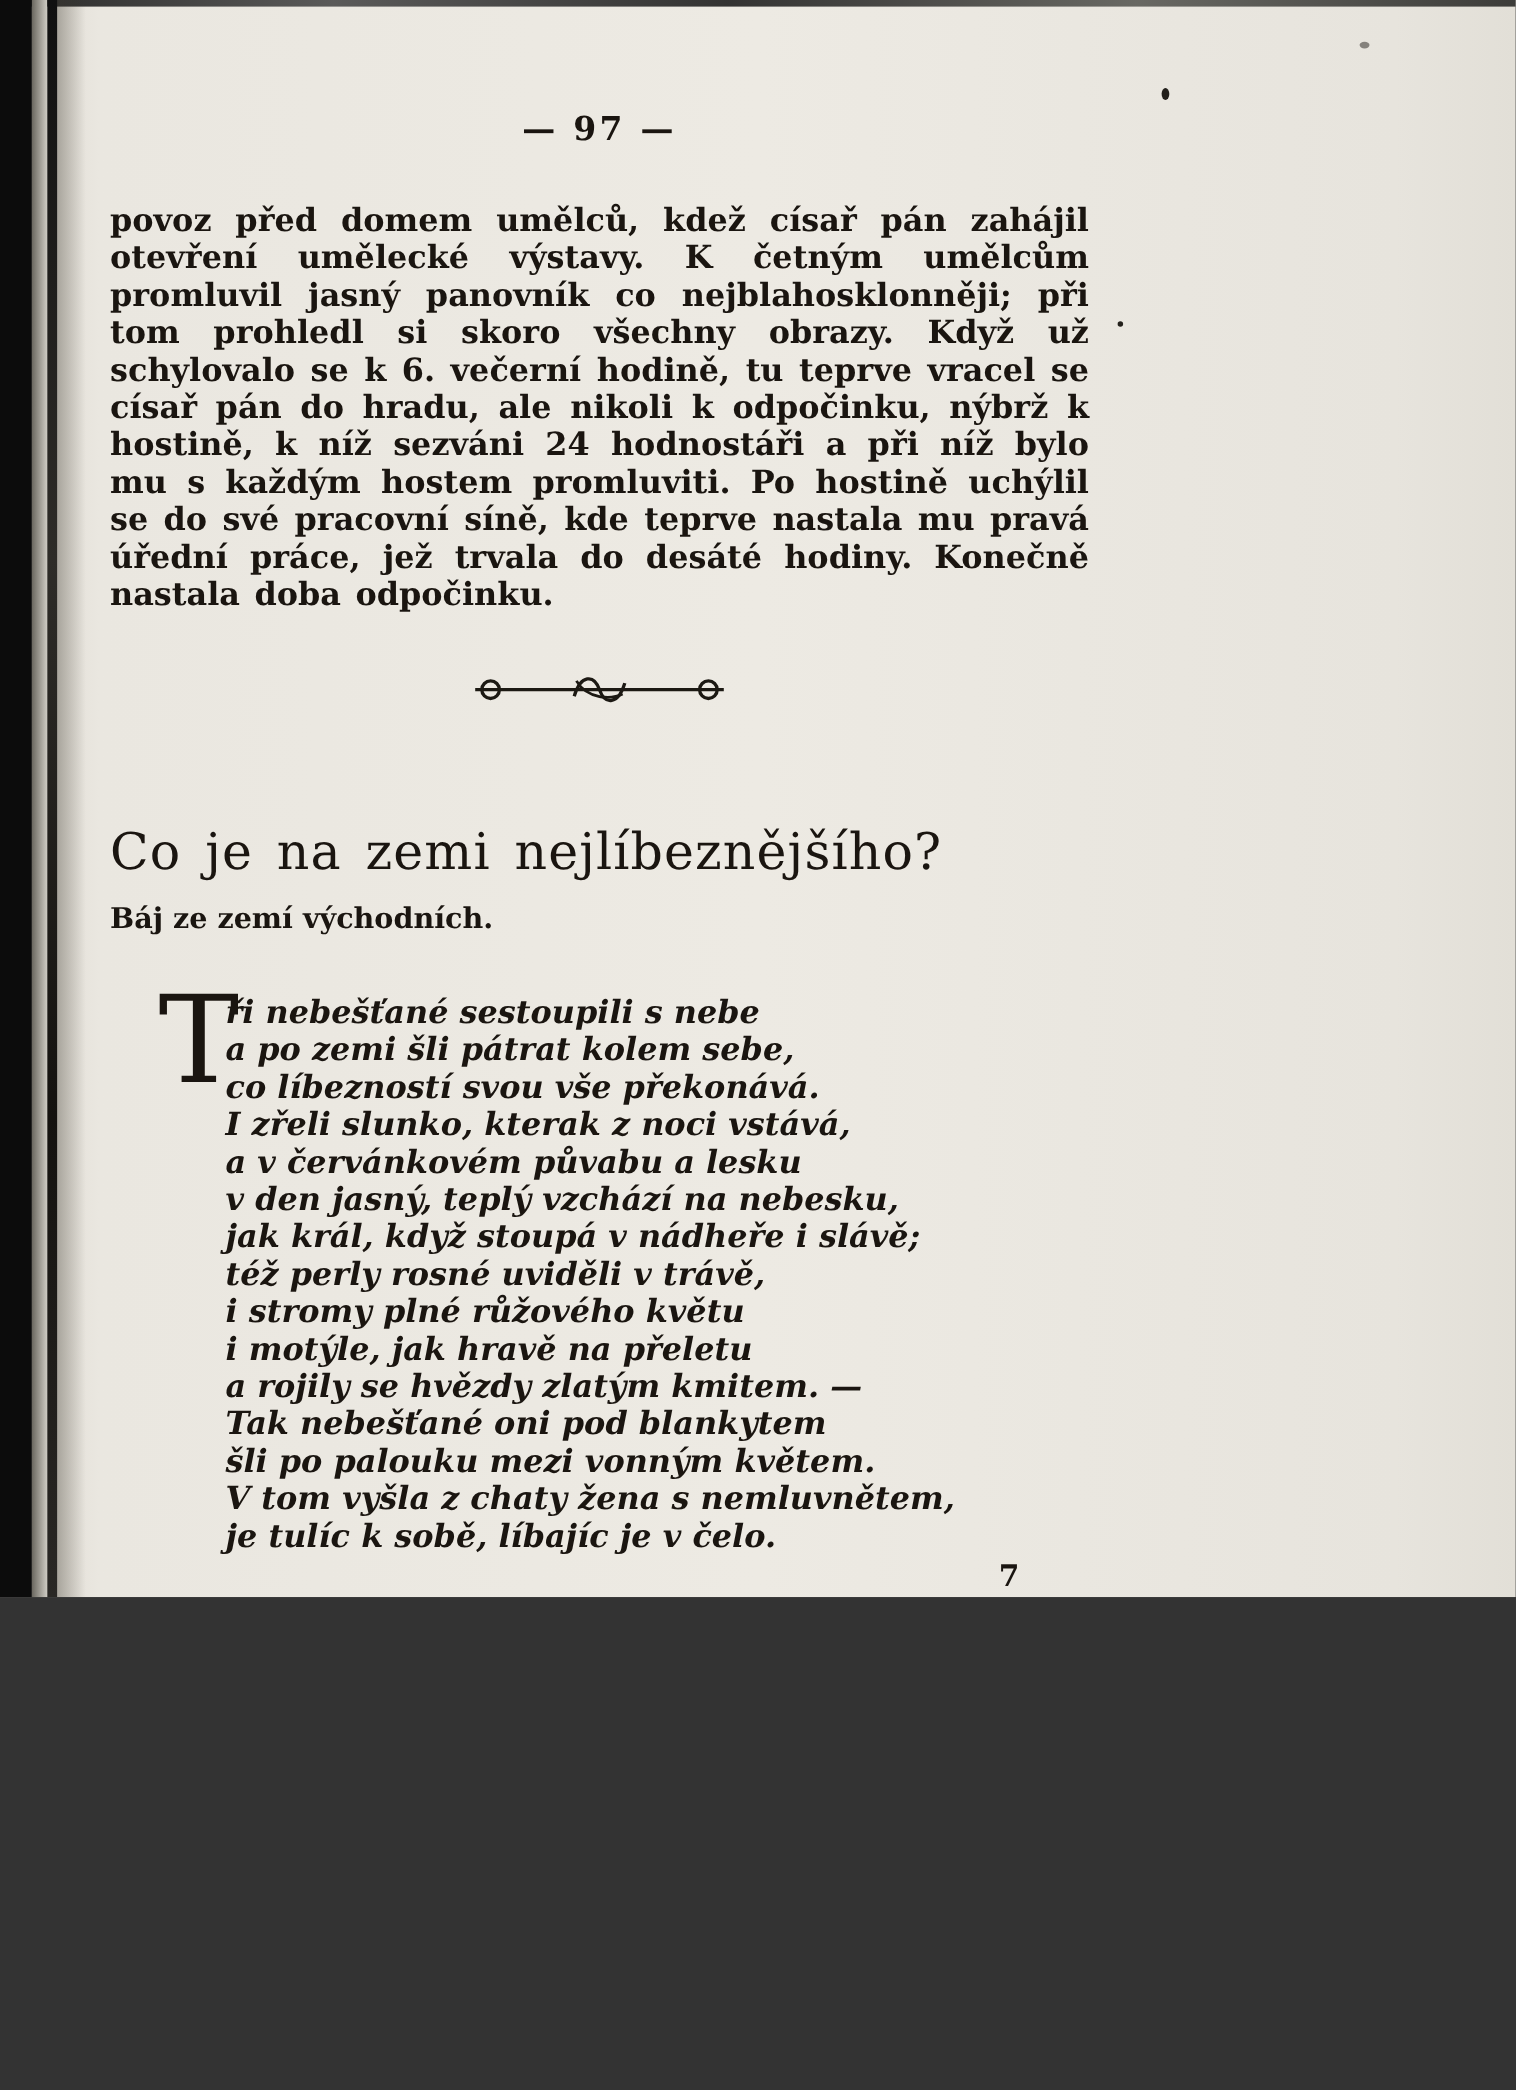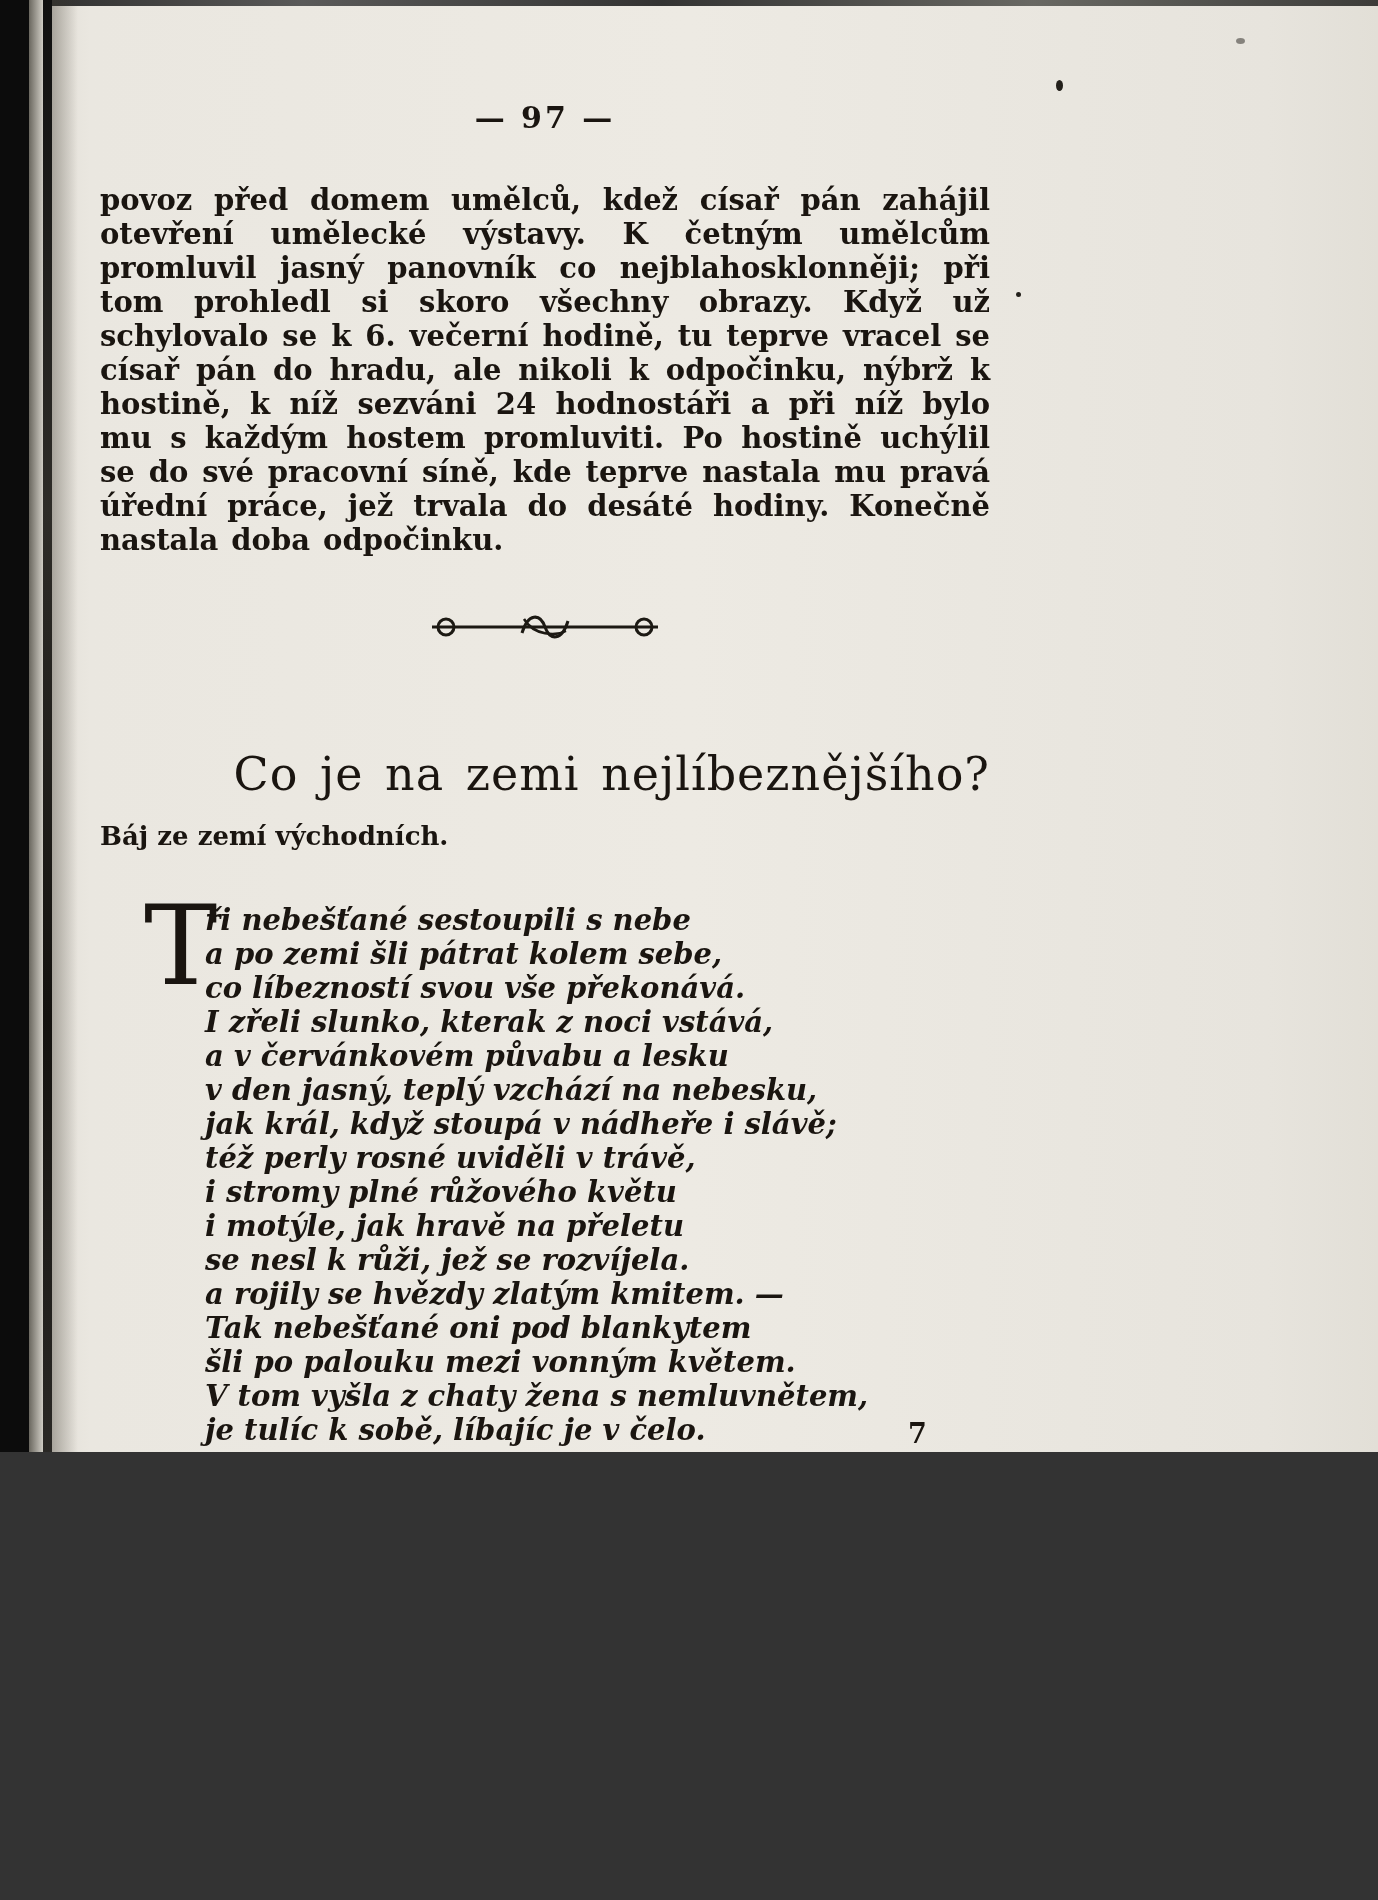--- a/index.html
+++ b/index.html
@@ -23,21 +23,21 @@
   .gutter-soft{position:absolute;left:52px;top:0;width:26px;height:100%;
     background:linear-gradient(90deg,rgba(60,55,45,.35),rgba(60,55,45,0));}
   .speck{position:absolute;background:#23201b;border-radius:50%;}
 
   .page-content{position:absolute;left:100px;top:100px;width:890px;}
   .page-num{text-align:center;font-size:30px;font-weight:700;letter-spacing:3px;}
   .body-par{margin:48px 0 0 0;font-size:29px;line-height:34px;text-align:justify;
     font-weight:600;word-spacing:3px;}
   .divider{margin:52px auto 0 auto;width:230px;height:34px;text-align:center;}
   .divider svg line,.divider svg circle,.divider svg path{stroke:#1c1913;}
-  .story-title{margin:104px 0 0 0;text-align:right;font-size:46px;font-weight:500;
+  .story-title{margin:104px 0 0 0;text-align:left;font-size:46px;font-weight:500;
     letter-spacing:1px;word-spacing:6px;}
   .story-sub{margin:20px 0 0 0;font-size:26px;font-weight:700;}
   .poem{position:relative;margin-top:52px;padding-left:105px;
     font-size:29px;line-height:34px;font-weight:600;}
   .dropcap{position:absolute;left:44px;top:-12px;font-size:110px;line-height:1;
     font-weight:500;}
   .poem-line{white-space:nowrap;font-style:italic;}
   .footer-left{position:absolute;left:160px;top:1487px;font-size:23px;font-weight:700;}
   .footer-right{position:absolute;left:908px;top:1418px;font-size:27px;font-weight:700;}
 </style>
@@ -81,21 +81,20 @@
       <div class="poem-line">ři nebešťané sestoupili s nebe</div>
       <div class="poem-line">a po zemi šli pátrat kolem sebe,</div>
       <div class="poem-line">co líbezností svou vše překonává.</div>
       <div class="poem-line">I zřeli slunko, kterak z noci vstává,</div>
       <div class="poem-line">a v červánkovém půvabu a lesku</div>
       <div class="poem-line">v den jasný, teplý vzchází na nebesku,</div>
       <div class="poem-line">jak král, když stoupá v nádheře i slávě;</div>
       <div class="poem-line">též perly rosné uviděli v trávě,</div>
       <div class="poem-line">i stromy plné růžového květu</div>
       <div class="poem-line">i motýle, jak hravě na přeletu</div>
-      <div class="poem-line">se nesl k růži, jež se rozvíjela.</div>
       <div class="poem-line">a rojily se hvězdy zlatým kmitem. —</div>
       <div class="poem-line">Tak nebešťané oni pod blankytem</div>
       <div class="poem-line">šli po palouku mezi vonným květem.</div>
       <div class="poem-line">V tom vyšla z chaty žena s nemluvnětem,</div>
       <div class="poem-line">je tulíc k sobě, líbajíc je v čelo.</div>
     </div>
 
   </div>
 
   <div class="footer-left">Věneček.</div>

